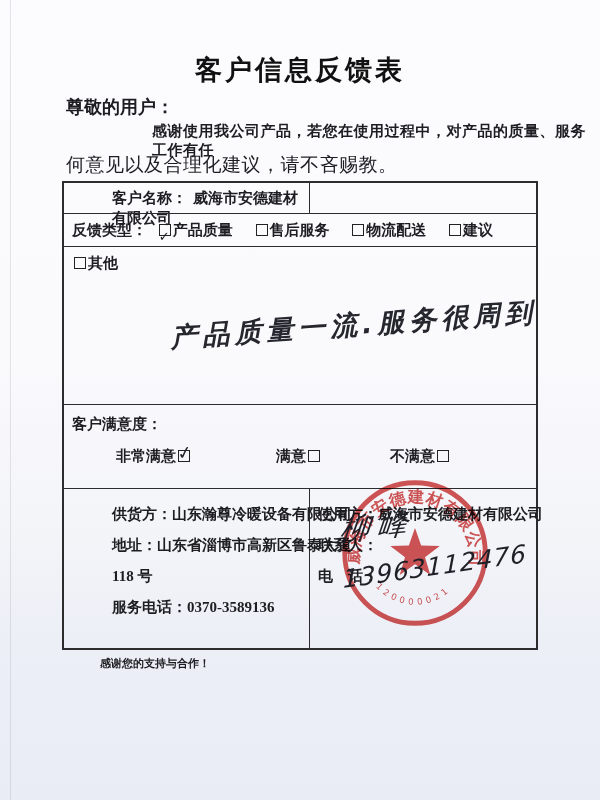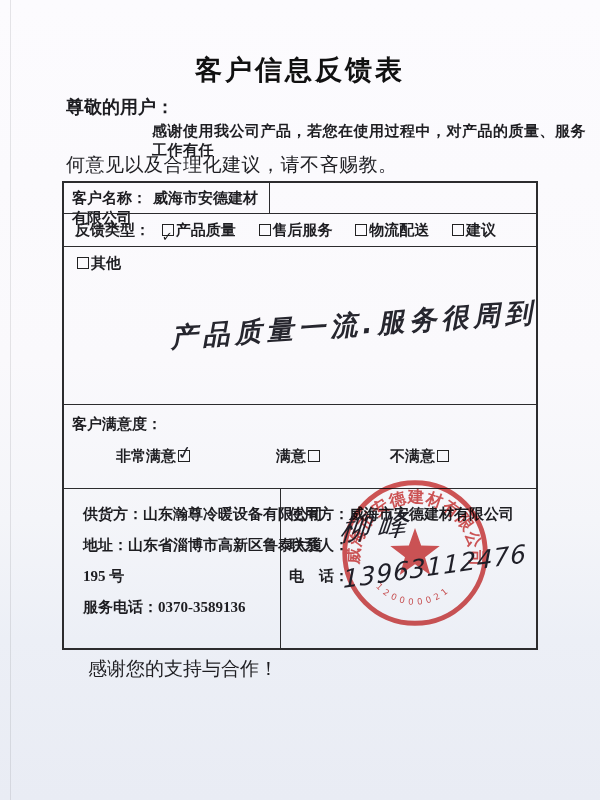--- a/index.html
+++ b/index.html
@@ -18,35 +18,35 @@
     background:rgba(120,120,130,.18);
   }
   .title{
     position:absolute;top:52px;left:0;width:100%;text-align:center;
     font-family:"Liberation Sans","DejaVu Sans",sans-serif;
     font-weight:bold;font-size:27px;letter-spacing:3px;color:#111;
   }
   .salutation{position:absolute;top:95px;left:66px;font-size:18px;font-weight:600;}
   .intro-1{position:absolute;top:122px;left:104px;font-size:15px;font-weight:600;letter-spacing:.5px;margin-left:48px;}
   .intro-2{position:absolute;top:152px;left:66px;font-size:19px;font-weight:400;letter-spacing:.5px;}
-  .closing{position:absolute;top:656px;left:88px;font-size:19px;font-weight:400;}
+  .closing{position:absolute;top:656px;left:100px;font-size:11px;font-weight:700;}
 
   .form-table{
     position:absolute;top:181px;left:62px;width:476px;
     border:2px solid #2c2c2e;box-sizing:border-box;font-size:15px;font-weight:600;
   }
   .row{position:relative;box-sizing:border-box;}
-  .row + .row{border-top:1.5px solid #2c2c2e;padding-left:11px;}
+  .row + .row{border-top:1.5px solid #2c2c2e;}
   .r1{height:30px;display:flex;}
   .r2{height:33px;line-height:33px;padding-left:8px;}
   .r3{height:158px;}
   .r4{height:84px;}
   .r5{height:160px;display:flex;}
   .cell{box-sizing:border-box;}
-  .cell.left{width:206px;border-right:1.5px solid #2c2c2e;}
+  .cell.left{width:206px;border-right:1.5px solid #2c2c2e;margin-left:40px;}
   .cell.right{flex:1;}
   .r1 .cell{padding:5px 8px;line-height:20px;}
   .label{margin-right:6px;}
   .opt{margin-right:17px;white-space:nowrap;}
   .opt:last-child{margin-right:0;}
 
   .checkbox{
     display:inline-block;position:relative;width:12px;height:12px;
     border:1.5px solid #222;vertical-align:-1px;margin:0 2px;
     box-sizing:border-box;background:transparent;
@@ -123,21 +123,21 @@
       <span class="label">客户满意度：</span>
       <span class="sat-opt sat-0"><span>非常满意</span><span class="checkbox hand checked"></span></span>
       <span class="sat-opt sat-1"><span>满意</span><span class="checkbox"></span></span>
       <span class="sat-opt sat-2"><span>不满意</span><span class="checkbox"></span></span>
     </div>
 
     <div class="row r5">
       <div class="cell left">
         <div class="line">供货方：山东瀚尊冷暖设备有限公司</div>
         <div class="line">地址：山东省淄博市高新区鲁泰大道</div>
-        <div class="line">195 号</div>
+        <div class="line">118 号</div>
         <div class="line">服务电话：0370-3589136</div>
       </div>
       <div class="cell right">
         <div class="line"><span>使用方：</span><span>威海市安德建材有限公司</span></div>
         <div class="line"><span>联系人：</span></div>
         <div class="line"><span>电　话：</span></div>
       </div>
     </div>
 
   </div>

